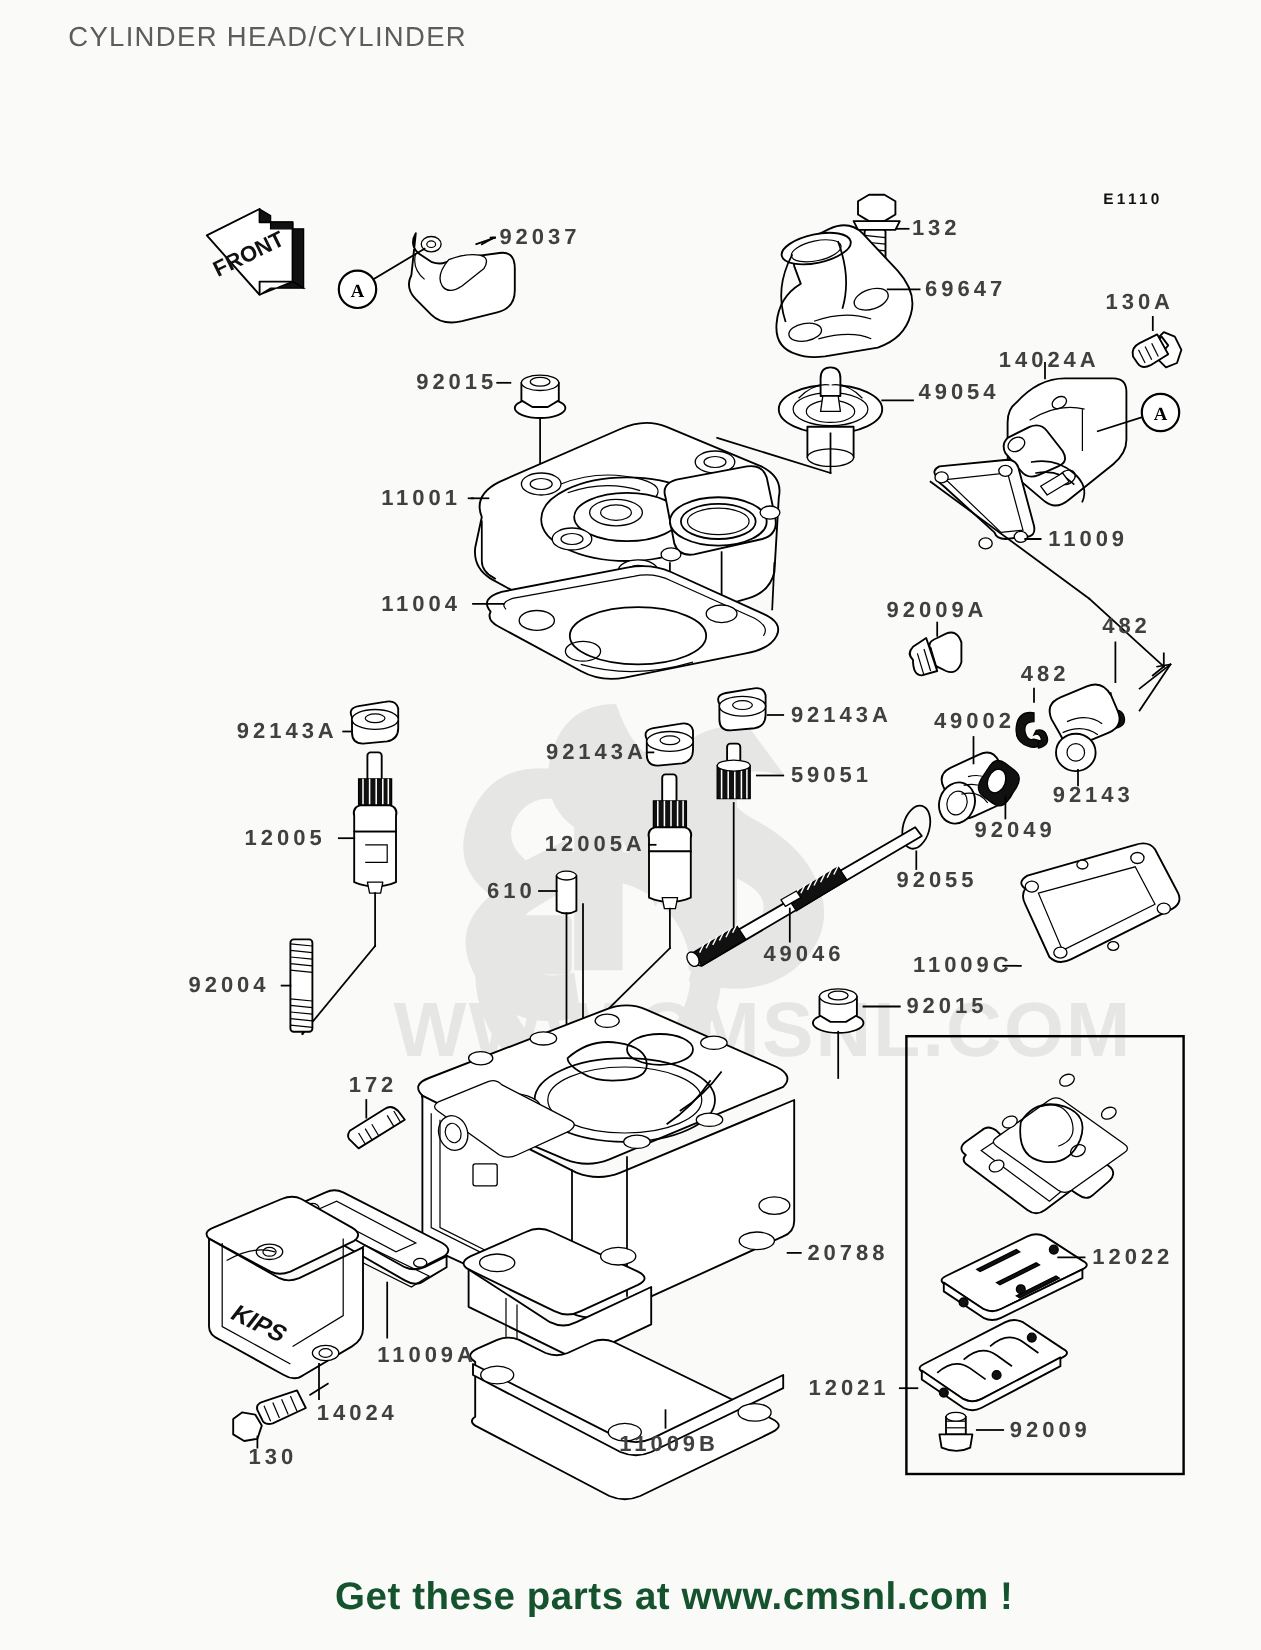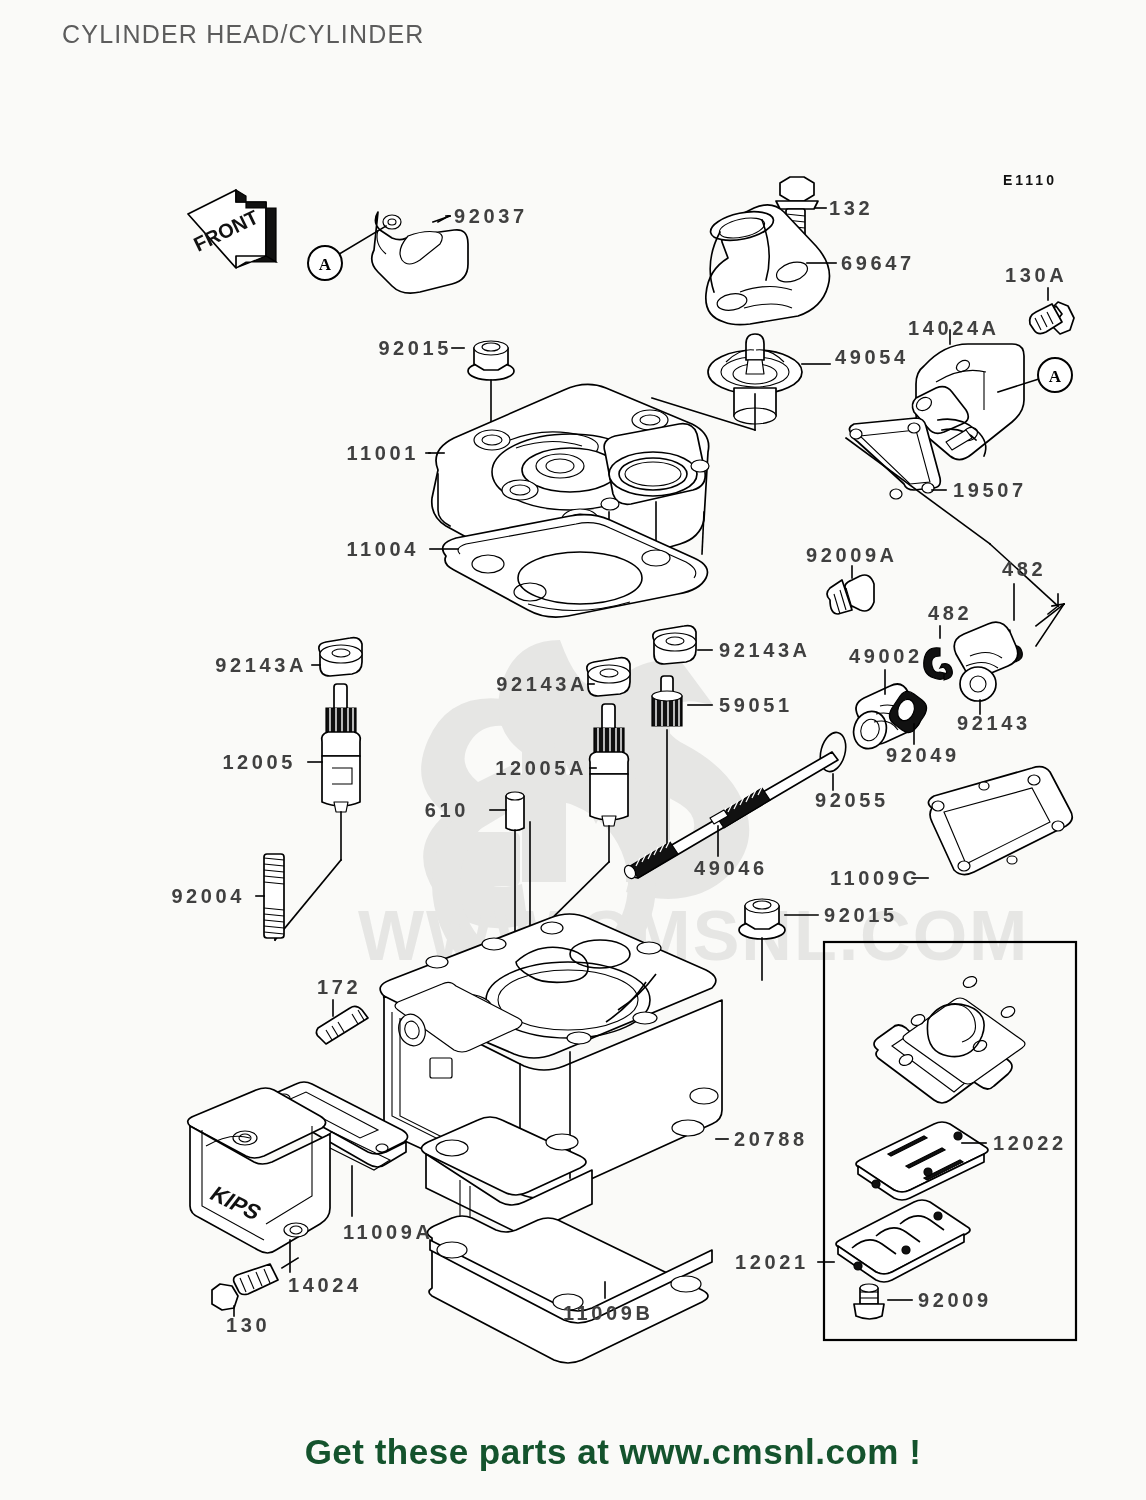--- a/index.html
+++ b/index.html
@@ -610,36 +610,36 @@
 
   <div id="callout-host">
       <div class="callout" style="left: 414px; top: 208px;">92037</div>
       <div class="callout" style="left: 789px; top: 200px;">132</div>
       <div class="callout" style="left: 801px; top: 255px;">69647</div>
       <div class="callout" style="left: 965px; top: 267px;">130A</div>
       <div class="callout" style="left: 868px; top: 320px;">14024A</div>
       <div class="callout r" style="left: 412px; top: 340px;">92015</div>
       <div class="callout" style="left: 795px; top: 349px;">49054</div>
       <div class="callout r" style="left: 379px; top: 445px;">11001</div>
-      <div class="callout" style="left: 913px; top: 482px;">19507</div>
+      <div class="callout" style="left: 913px; top: 482px;">11009</div>
       <div class="callout r" style="left: 379px; top: 541px;">11004</div>
       <div class="callout" style="left: 766px; top: 547px;">92009A</div>
       <div class="callout" style="left: 962px; top: 561px;">482</div>
       <div class="callout" style="left: 888px; top: 605px;">482</div>
       <div class="callout r" style="left: 267px; top: 657px;">92143A</div>
       <div class="callout" style="left: 679px; top: 642px;">92143A</div>
       <div class="callout" style="left: 809px; top: 648px;">49002</div>
       <div class="callout r" style="left: 548px; top: 676px;">92143A</div>
       <div class="callout" style="left: 679px; top: 697px;">59051</div>
       <div class="callout" style="left: 917px; top: 715px;">92143</div>
       <div class="callout" style="left: 846px; top: 747px;">92049</div>
       <div class="callout r" style="left: 256px; top: 754px;">12005</div>
       <div class="callout r" style="left: 547px; top: 760px;">12005A</div>
       <div class="callout" style="left: 775px; top: 792px;">92055</div>
-      <div class="callout r" style="left: 429px; top: 802px;">610</div>
+      <div class="callout r" style="left: 447px; top: 802px;">610</div>
       <div class="callout" style="left: 654px; top: 860px;">49046</div>
       <div class="callout" style="left: 790px; top: 870px;">11009C</div>
       <div class="callout r" style="left: 205px; top: 888px;">92004</div>
       <div class="callout" style="left: 784px; top: 907px;">92015</div>
       <div class="callout" style="left: 277px; top: 979px;">172</div>
       <div class="callout" style="left: 694px; top: 1131px;">20788</div>
       <div class="callout" style="left: 953px; top: 1135px;">12022</div>
       <div class="callout" style="left: 303px; top: 1224px;">11009A</div>
       <div class="callout" style="left: 695px; top: 1254px;">12021</div>
       <div class="callout" style="left: 248px; top: 1277px;">14024</div>

